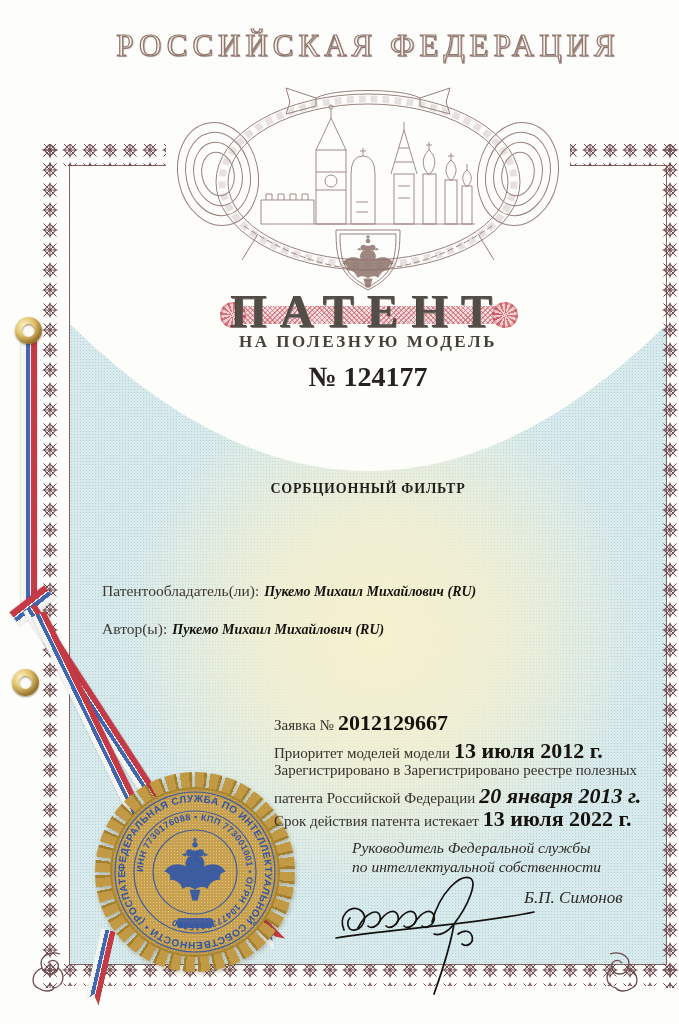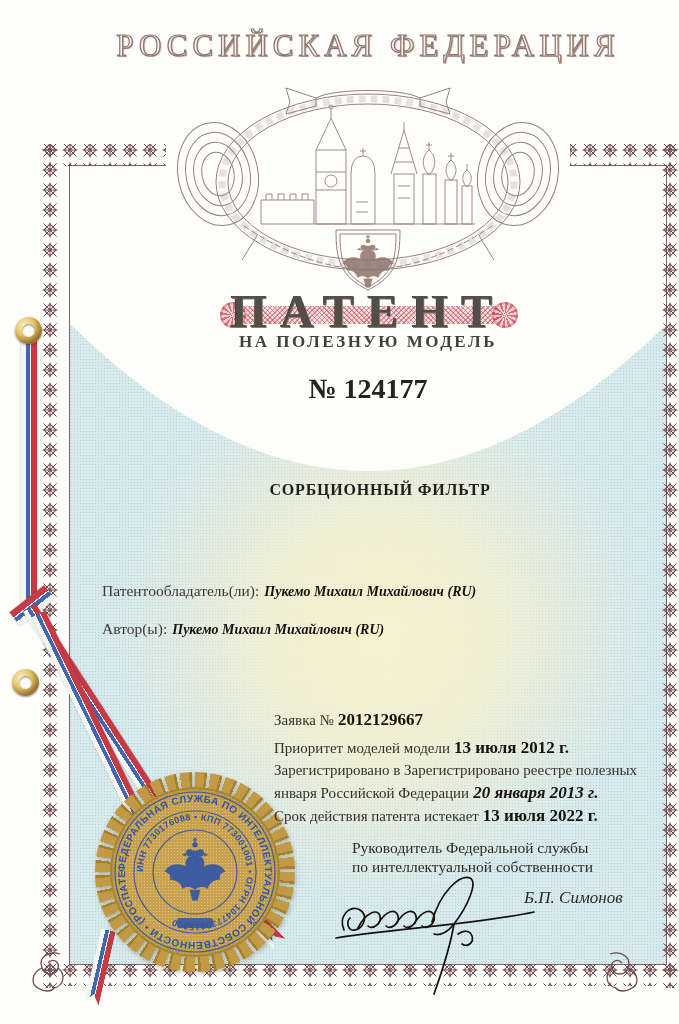--- a/index.html
+++ b/index.html
@@ -59,41 +59,40 @@
     color:#534d48;text-shadow:.6px .6px 0 #847d76, -0.4px -0.4px 0 #2e2a27;
     white-space:nowrap;
   }
   .patent-sub{
     position:absolute;left:56px;top:332px;width:624px;z-index:6;
     text-align:center;font-weight:bold;font-size:17px;letter-spacing:2.5px;color:#45403b;
     white-space:nowrap;
   }
   .patent-num{
     position:absolute;left:56px;top:361px;width:624px;z-index:6;
-    text-align:center;font-weight:bold;font-size:28px;color:#26221f;white-space:nowrap;margin-top:12px;
+    text-align:center;font-weight:bold;font-size:28px;color:#26221f;white-space:nowrap;
   }
   .invention-title{
     position:absolute;left:69px;top:481px;width:598px;z-index:6;
-    text-align:center;font-weight:bold;font-size:16px;letter-spacing:.8px;color:#211e1b;
-    white-space:nowrap;
-    margin-left:12px;
+    text-align:center;font-weight:bold;font-size:14px;letter-spacing:.8px;color:#211e1b;
+    white-space:nowrap;
   }
   
   .party{position:absolute;left:102px;z-index:7;font-size:15.5px;color:#3e3833;white-space:nowrap;}
   .party .val{font-weight:bold;font-style:italic;font-size:14px;color:#14110e;margin-left:5px;}
   .party.holder{top:582px;} .party.author{top:620px;}
   
   .dline{position:absolute;left:274px;z-index:7;font-size:15px;color:#36312c;white-space:nowrap;}
-  .dline .val{font-weight:bold;font-size:17px;color:#16130f;margin-left:4px;margin-top:20px;}
+  .dline .val{font-weight:bold;font-size:22px;color:#16130f;margin-left:4px;margin-top:20px;}
   .dline .val.it{font-style:italic;}
   .d-app{top:710px;} .d-pri{top:738px;} .d-reg1{top:762px;} .d-reg2{top:783px;} .d-exp{top:806px;}
   
   .officer{
     position:absolute;left:352px;top:838px;width:232px;z-index:7;
-    font-size:15.5px;line-height:19px;color:#2e2a25;text-align:left;
+    font-style:italic;font-size:15.5px;line-height:19px;color:#2e2a25;text-align:left;
     white-space:nowrap;
   }
   .officer-name{
     position:absolute;left:524px;top:888px;z-index:7;
     font-style:italic;font-size:17px;color:#2e2a25;white-space:nowrap;
   }
   .sig{position:absolute;left:330px;top:872px;z-index:9;}
   
   .seal{
     position:absolute;left:95px;top:772px;width:200px;height:200px;z-index:6;
@@ -260,21 +259,21 @@
   </div>
 
   <div class="dline d-app">
     <span>Заявка №</span><span class="val">2012129667</span>
   </div>
   <div class="dline d-pri">
     <span>Приоритет моделей модели</span><span class="val">13 июля 2012 г.</span>
   </div>
   <div class="dline d-reg1">Зарегистрировано в Зарегистрировано реестре полезных</div>
   <div class="dline d-reg2">
-    <span>января Российской Федерации</span><span class="val it">20 января 2013 г.</span>
+    <span>патента Российской Федерации</span><span class="val it">20 января 2013 г.</span>
   </div>
   <div class="dline d-exp">
     <span>Срок действия патента истекает</span><span class="val">13 июля 2022 г.</span>
   </div>
 
   <div class="officer">
     <div>Руководитель Федеральной службы</div>
     <div>по интеллектуальной собственности</div>
   </div>
   <div class="officer-name">Б.П. Симонов</div>

